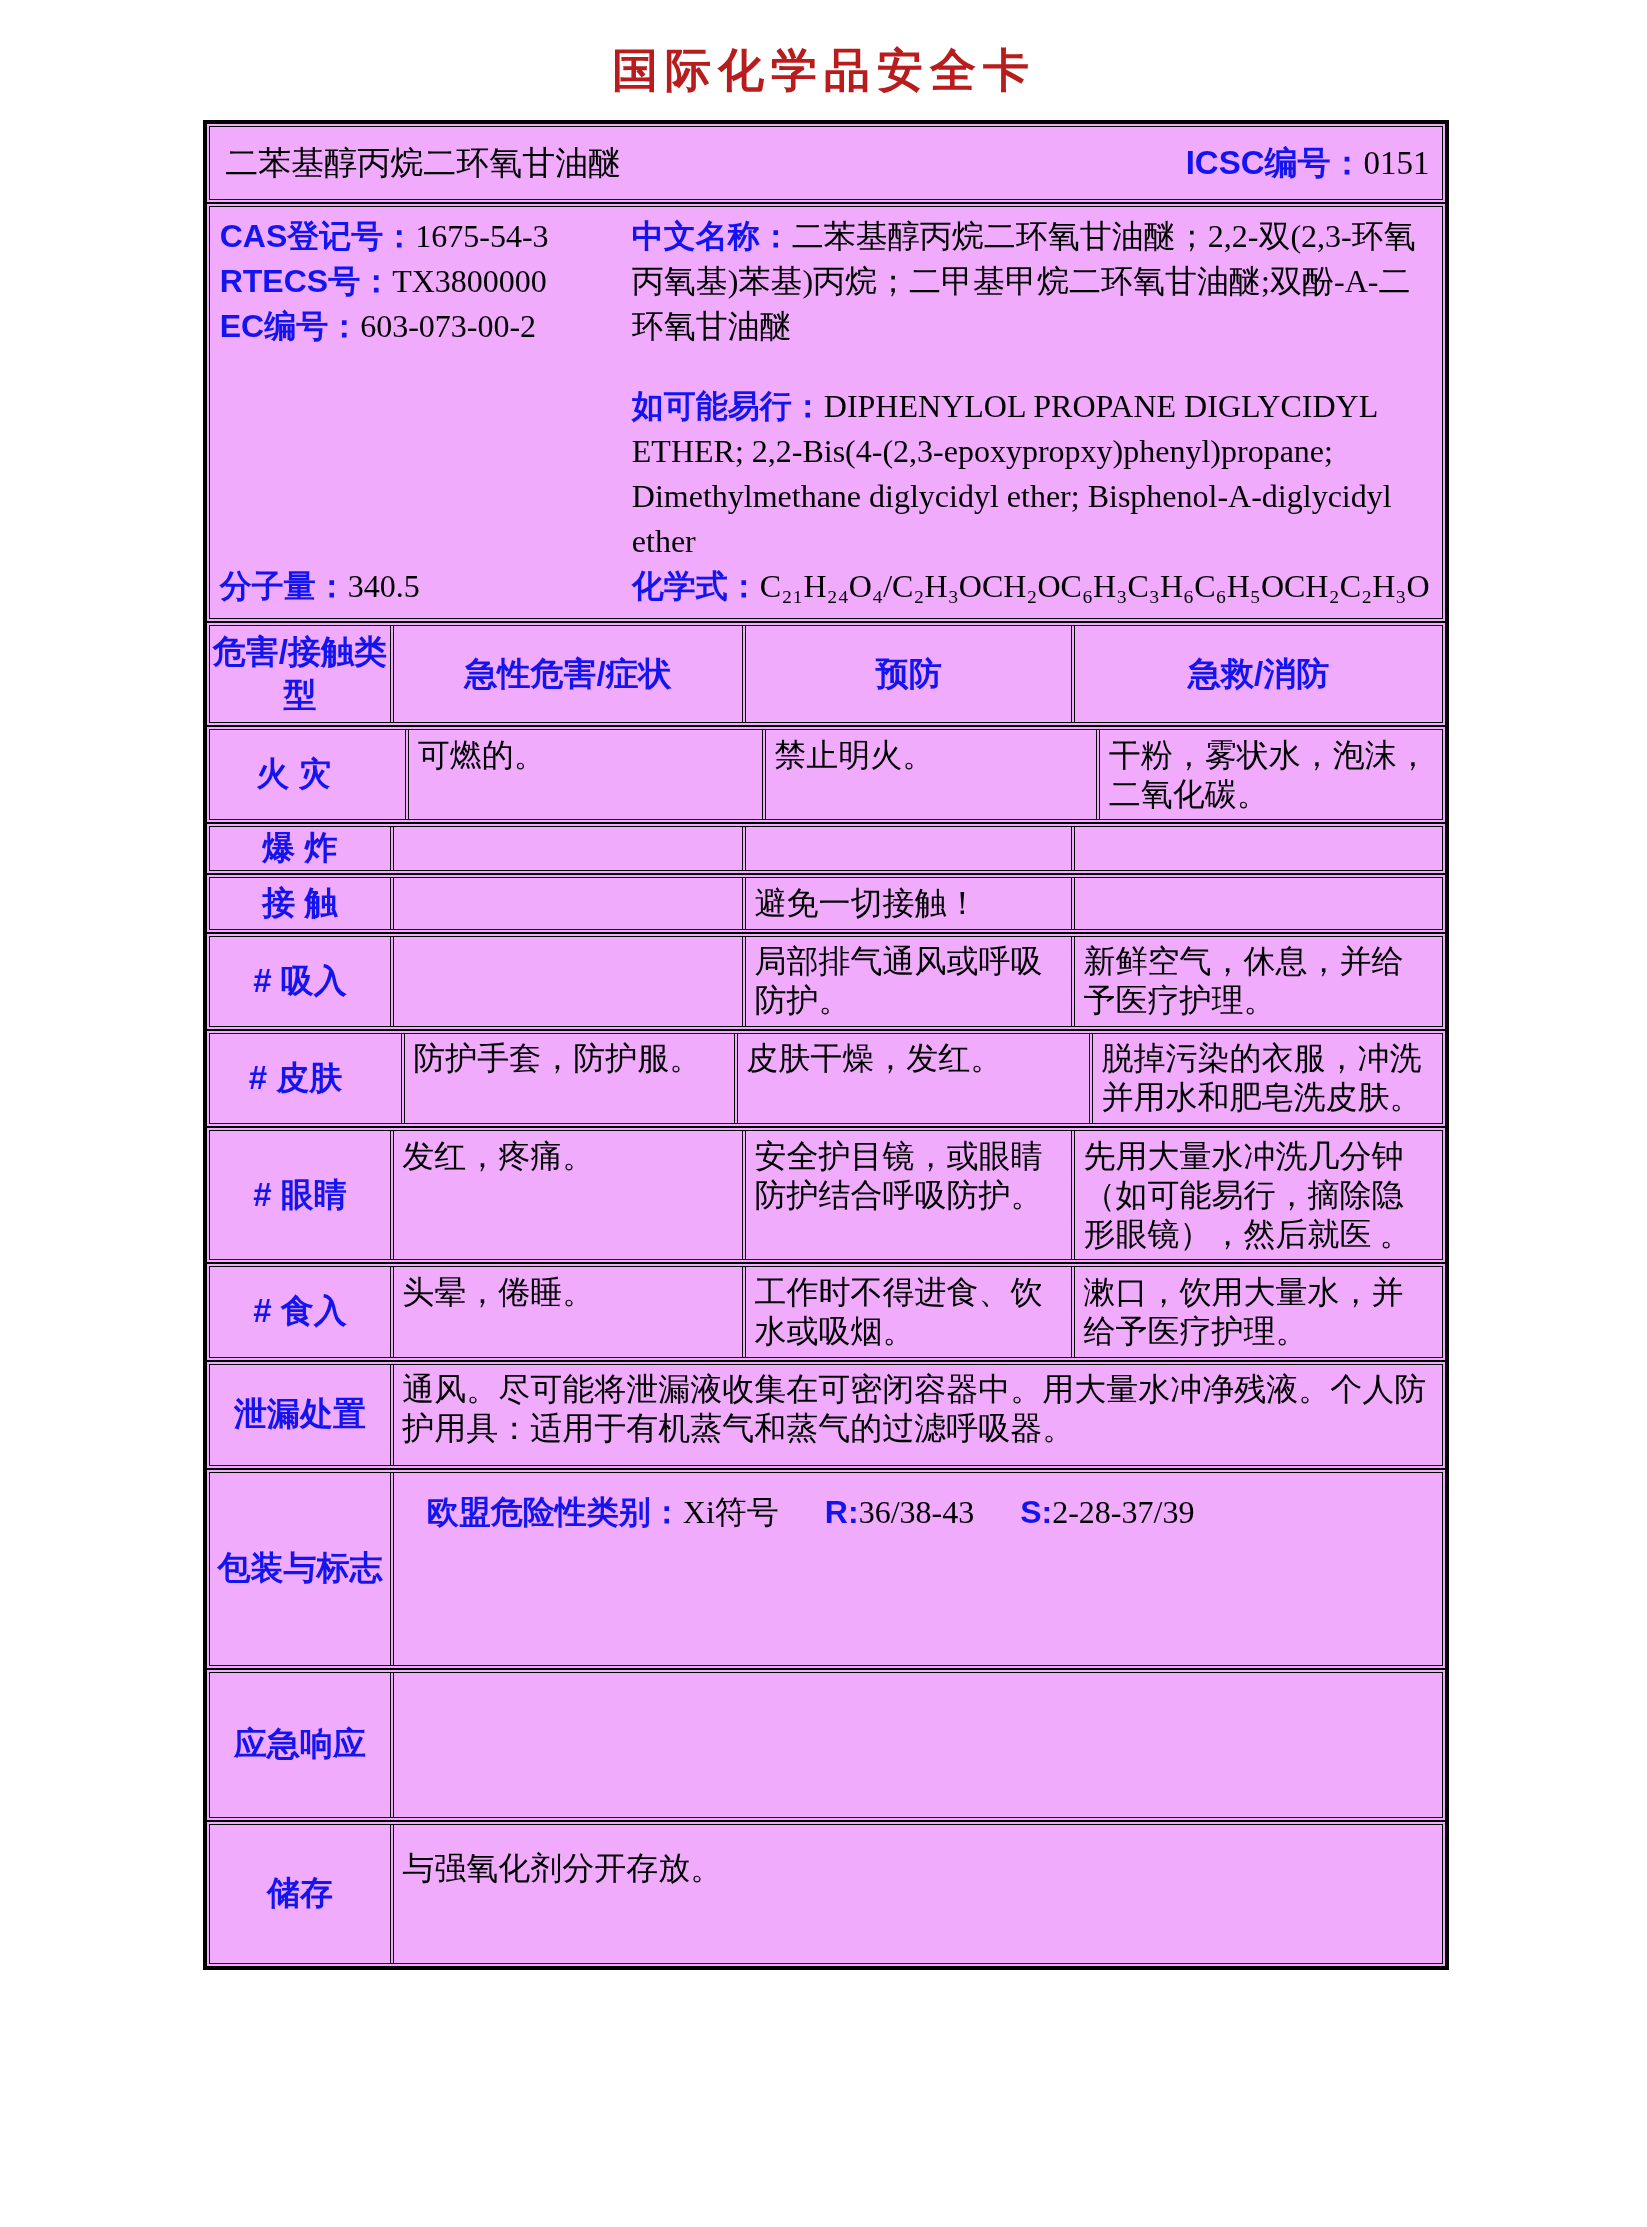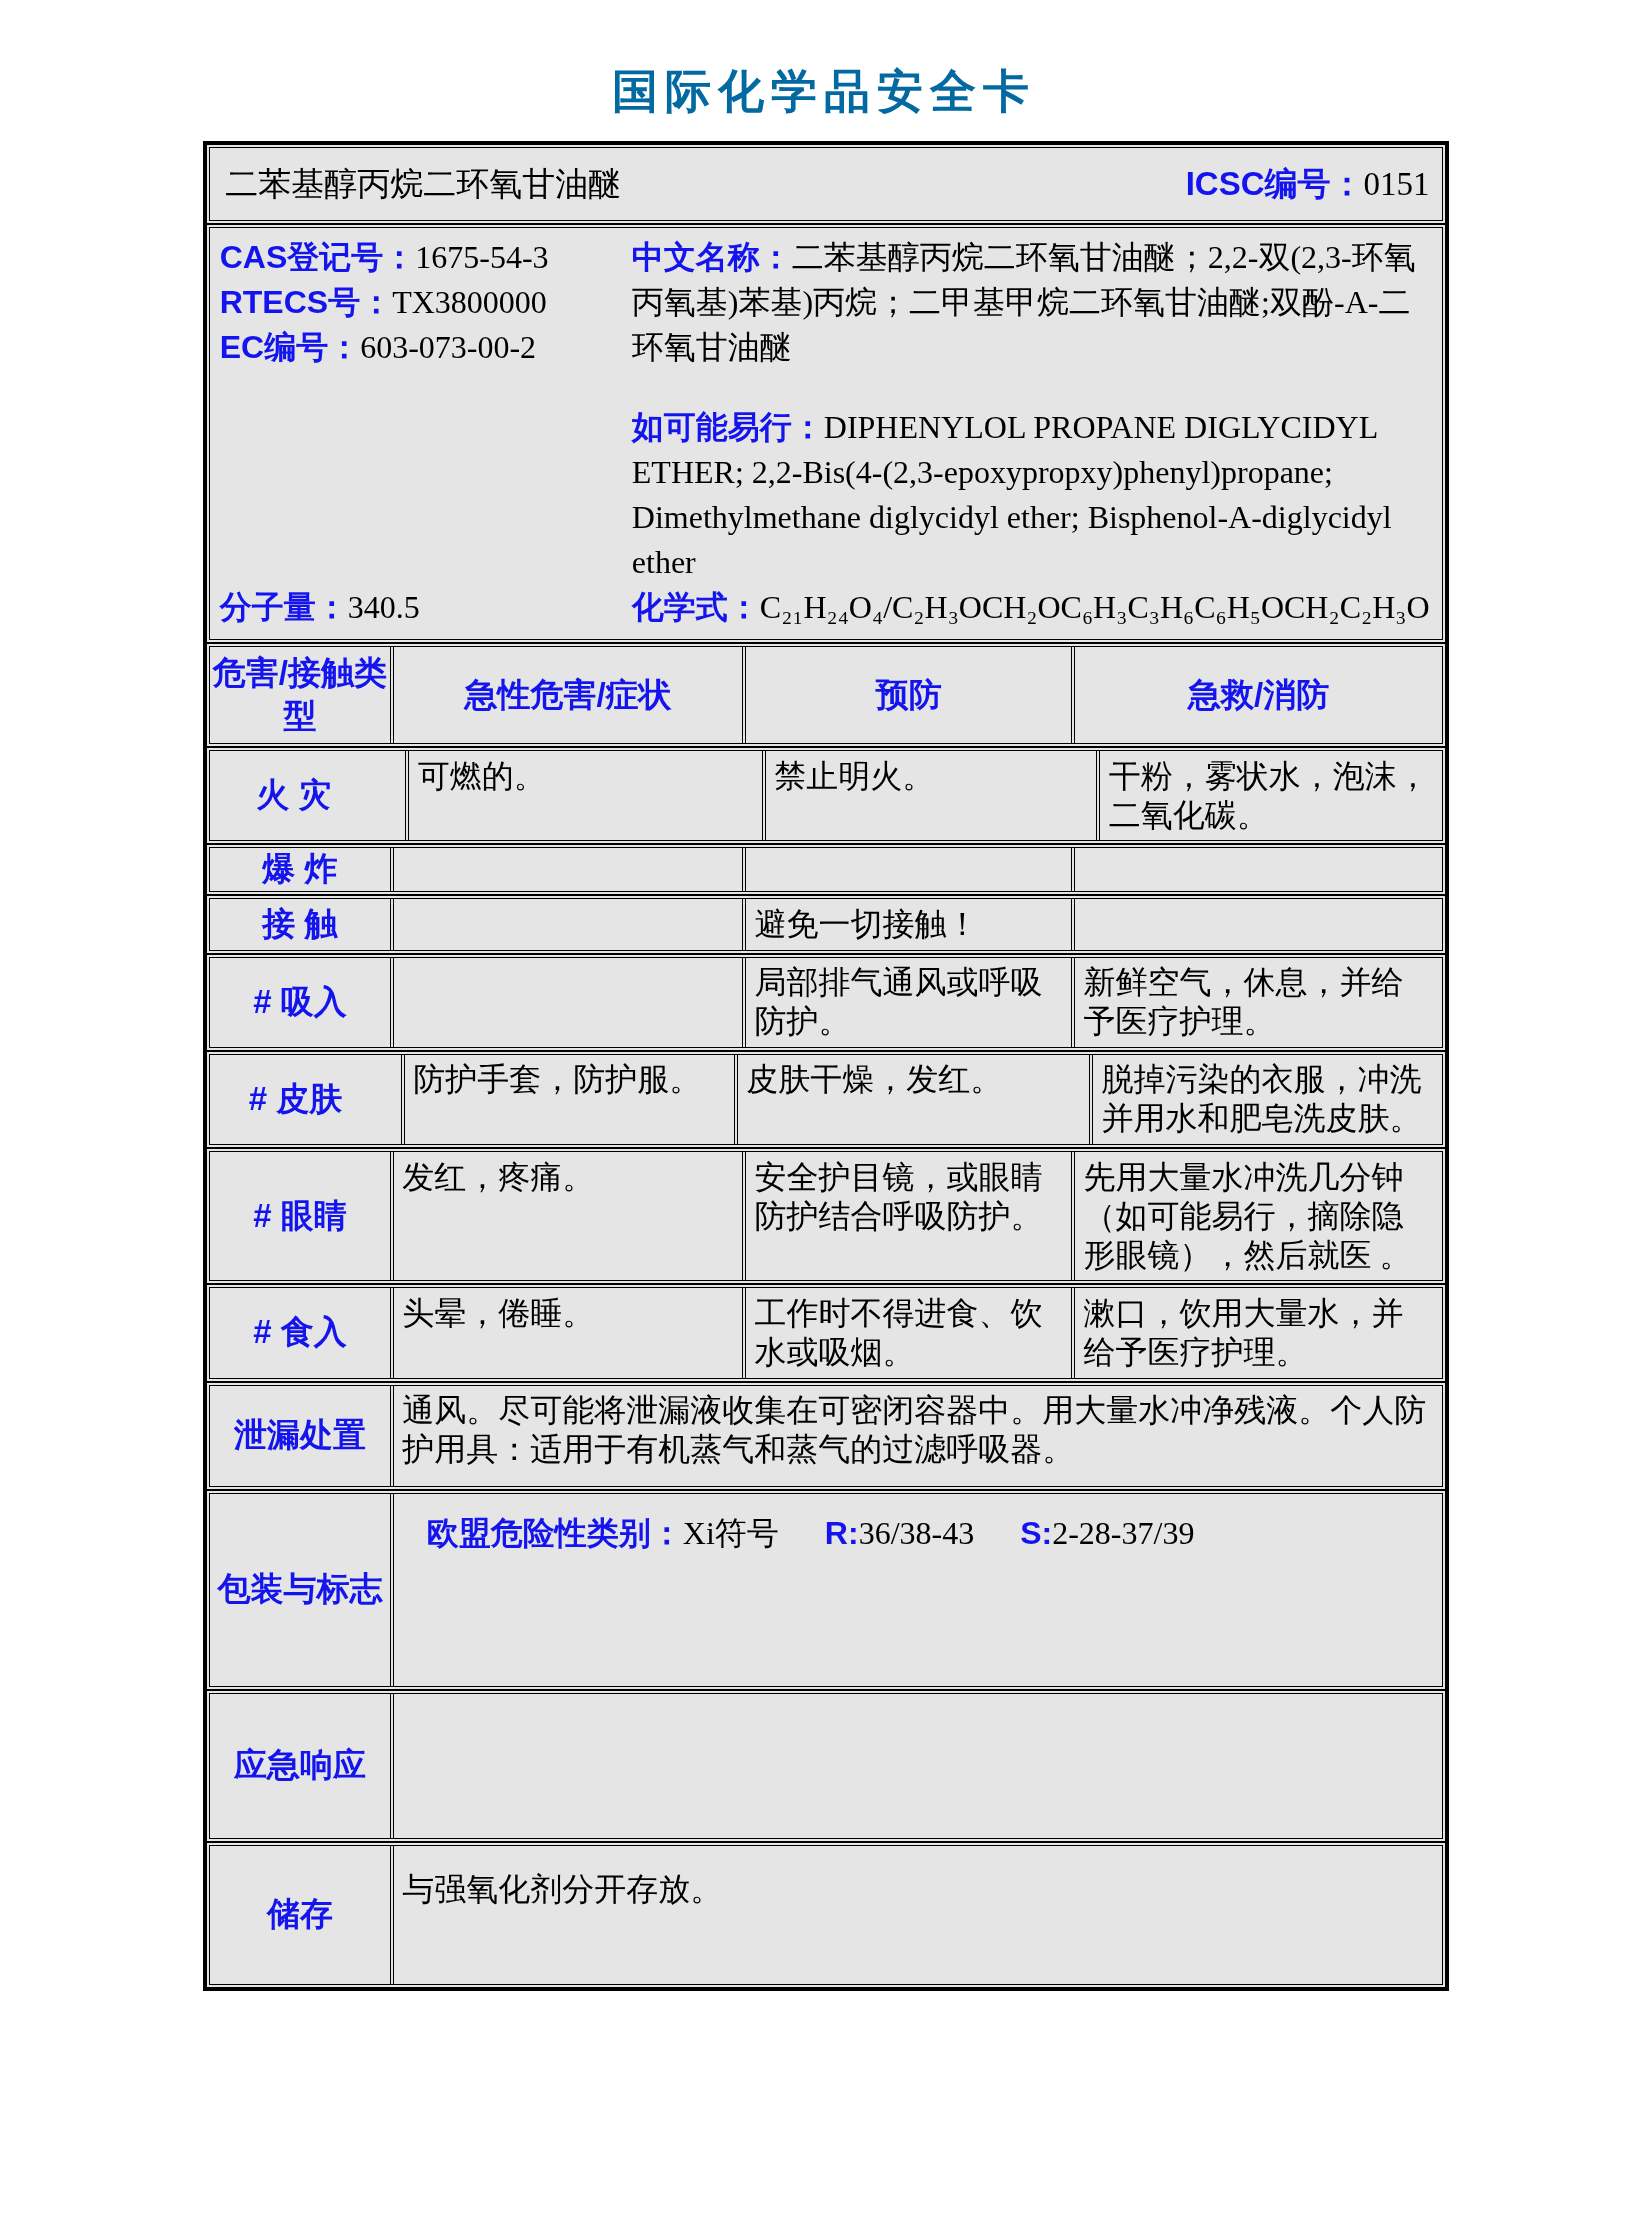--- a/index.html
+++ b/index.html
@@ -1,20 +1,20 @@
 <!DOCTYPE html>
 <html style="font-size:11px"><head>
 <meta charset="utf-8">
 <style>
   html,body{margin:0;padding:0;background:#fff;}
   .page{position:relative;width:1648px;min-height:2227px;background:#ffffff;
         font-family:"Liberation Serif","DejaVu Serif",serif;color:#000;}
-  .doc-title{padding-top:61px;text-align:center;font-family:"Liberation Sans","DejaVu Sans",sans-serif;
-        font-weight:800;font-size:46px;letter-spacing:7px;color:#0369a1;}
-  .card{width:1240px;margin:18px 0 12px 203px;border:3.5px solid #000;background:#e5e5e5;}
+  .doc-title{padding-top:40px;text-align:center;font-family:"Liberation Sans","DejaVu Sans",sans-serif;
+        font-weight:800;font-size:46px;letter-spacing:7px;color:#b91c1c;}
+  .card{width:1240px;margin:18px 0 12px 203px;border:3.5px solid #000;background:#f0abfc;}
   .sec{border:4.9px double #000;box-sizing:border-box;}
   
   .sec-head{min-height:80px;display:flex;align-items:center;justify-content:space-between;
         padding:0 12.5px 0 15.3px;font-size:33px;}
   .blue{color:#1414ee;font-family:"Liberation Sans","DejaVu Sans",sans-serif;font-weight:bold;}
   
   .sec-id{min-height:417px;display:flex;font-size:32px;line-height:1.4;}
   .id-left{width:448px;display:flex;flex-direction:column;justify-content:space-between;
         padding:7px 0 9.7px 9.7px;box-sizing:border-box;}
   .id-right{flex:1;display:flex;flex-direction:column;justify-content:space-between;

